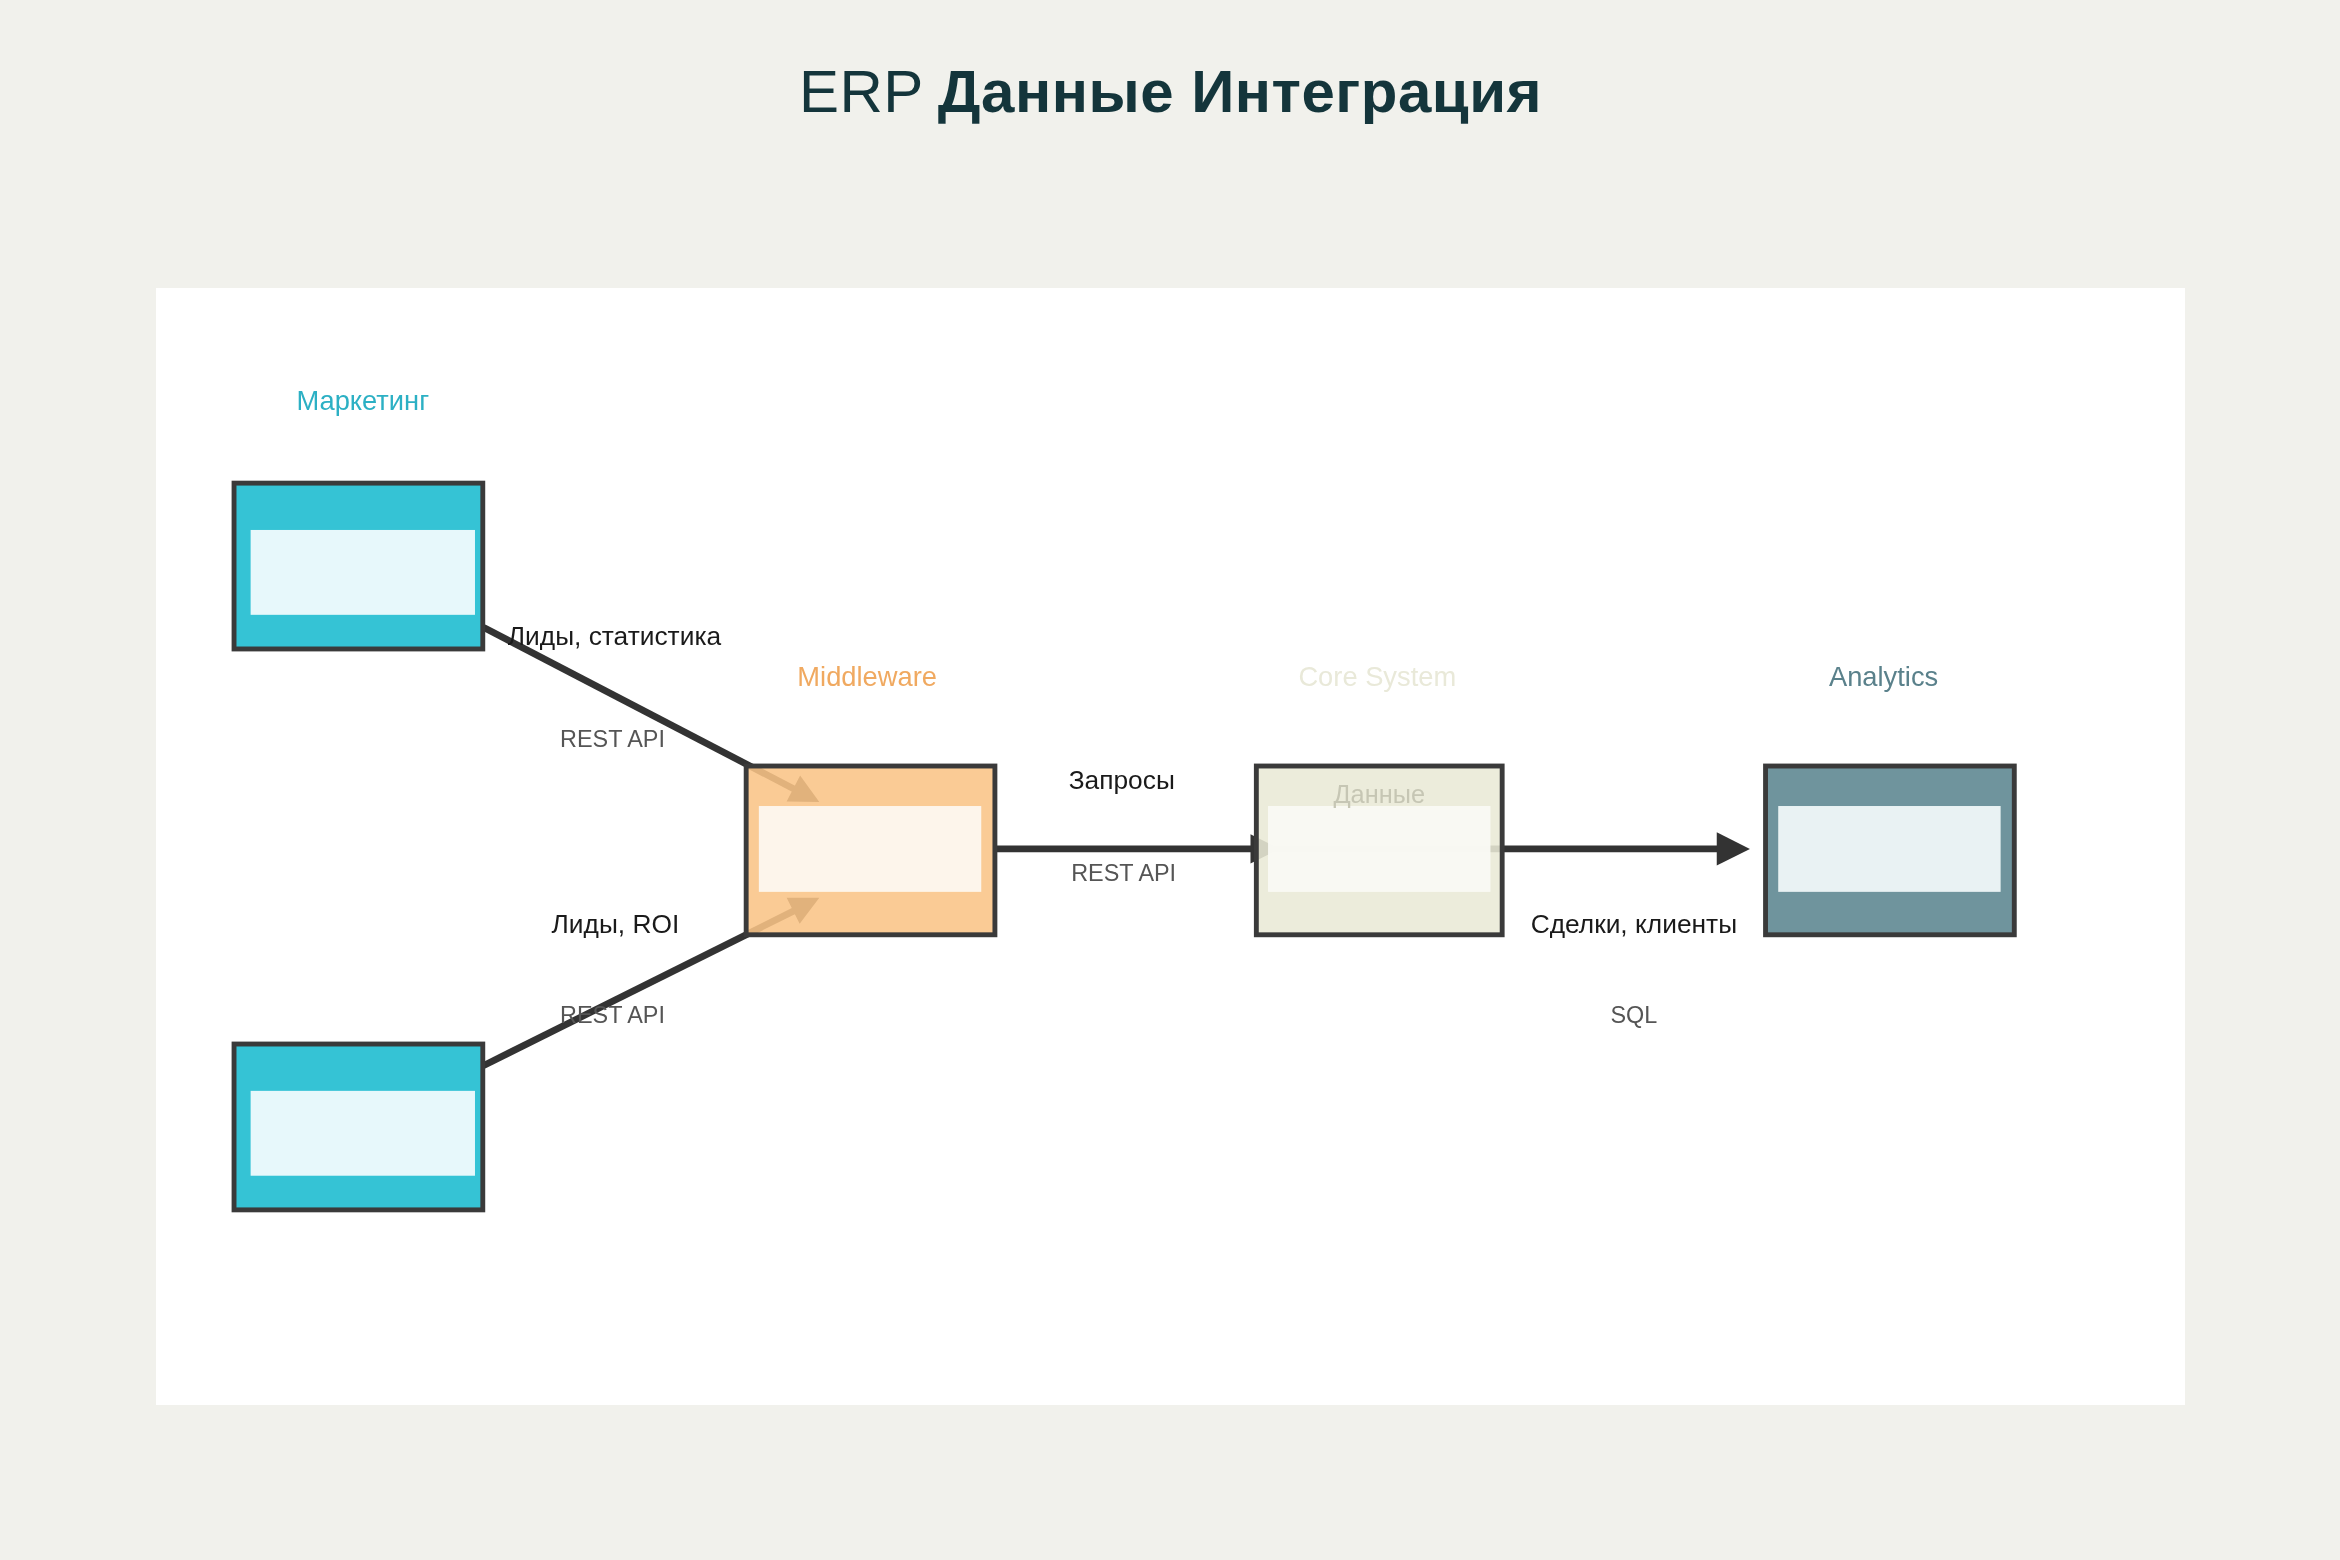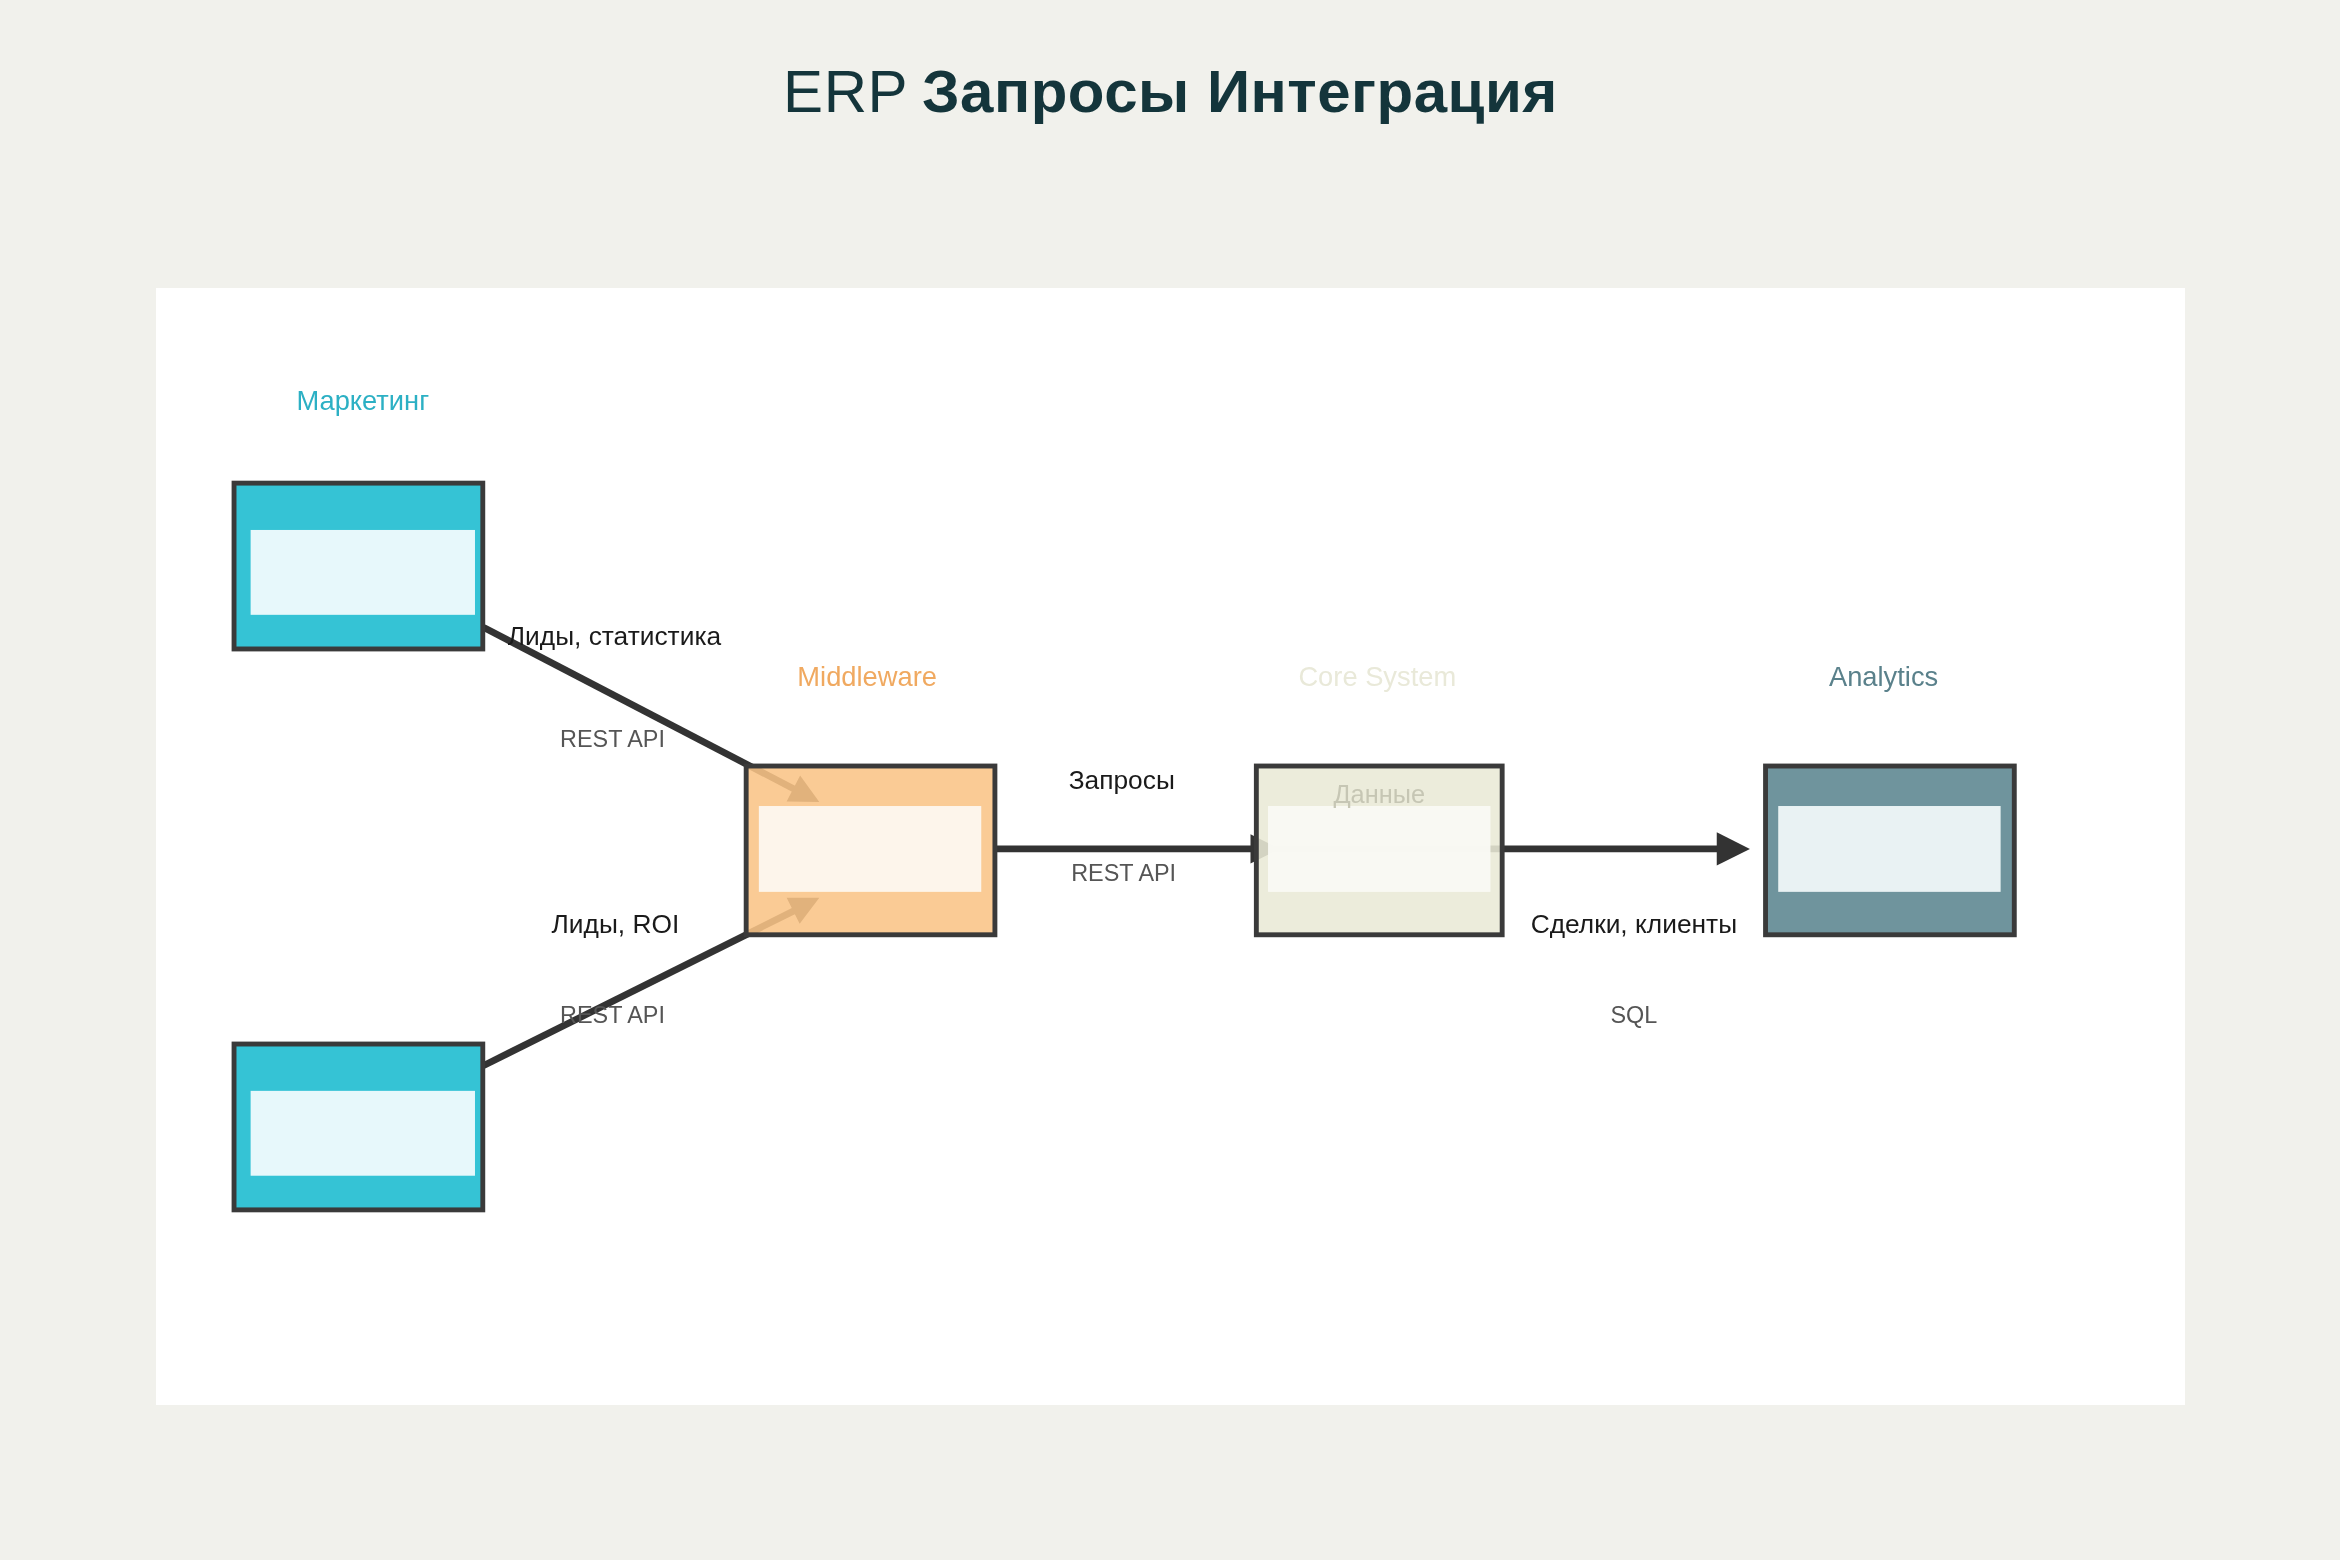--- a/index.html
+++ b/index.html
@@ -39,21 +39,21 @@
   .group-label{font-size:28px;}
   .edge-label{font-size:27px;}
   .protocol-label{font-size:24px;}
   .node-title{font-size:26px;}
 </style>
 </head>
 <body>
 
 <div class="page">
 
-  <h1 class="title"><span class="title-prefix">ERP</span><span class="title-main">Запросы Интеграция</span></h1>
+  <h1 class="title"><span class="title-prefix">ERP</span><span class="title-main">Данные Интеграция</span></h1>
 
   <div class="canvas">
     <svg width="2029" height="1117" viewBox="0 0 2080 1145">
 
       <g>
 
         <line class="edge-line" x1="336" y1="348" x2="657" y2="515"></line>
         <polygon class="arrow-head" points="0,0 -30,-15 -30,15" transform="translate(680,527) rotate(27.5)"></polygon>
 
         <line class="edge-line" x1="336" y1="797" x2="657" y2="637"></line>

